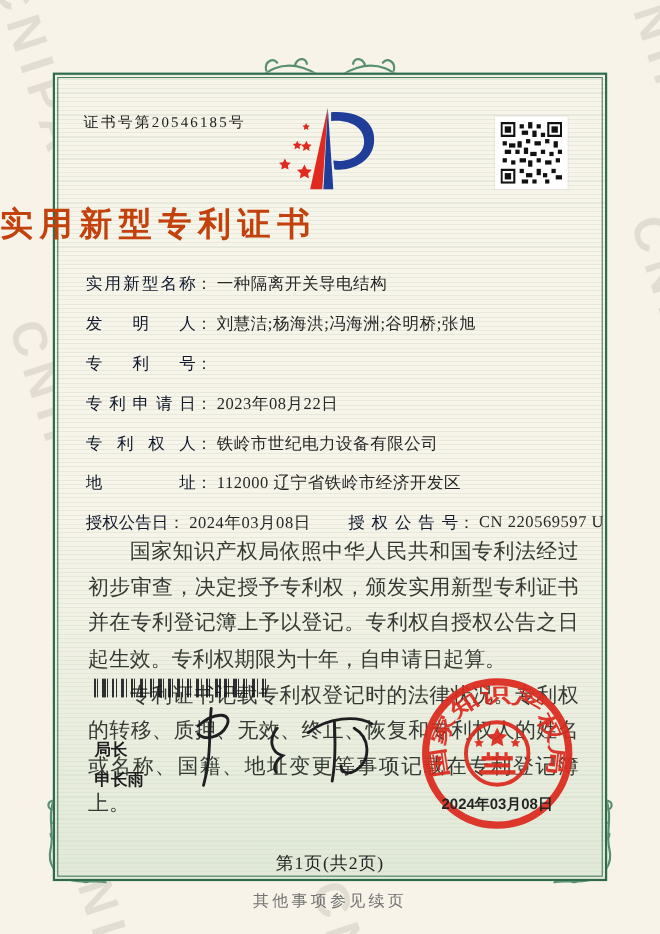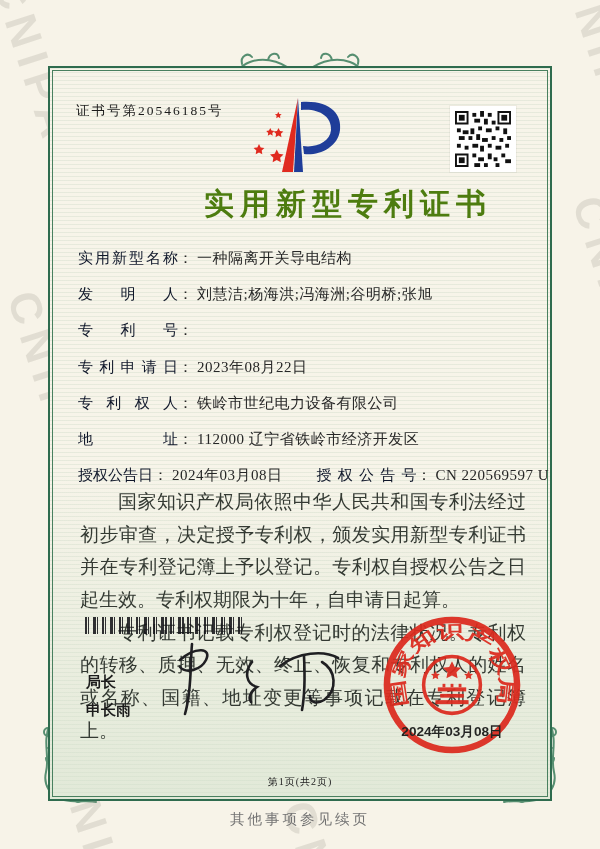--- a/index.html
+++ b/index.html
@@ -31,22 +31,22 @@
   .content{position:absolute;left:0;top:0;width:600px;height:849px;z-index:3;}
   .cert-no{
     position:absolute;left:76px;top:102px;font-size:13.5px;letter-spacing:2px;color:#1c1c1c;
   }
   .logo{position:absolute;left:238px;top:92px;width:124px;height:86px;}
   .qr-box{
     position:absolute;left:450px;top:106px;width:66px;height:66px;background:#ffffff;
     display:flex;align-items:center;justify-content:center;box-shadow:0 0 0 1px rgba(0,0,0,0.04);
   }
   .title{
-    position:absolute;left:0;top:184px;width:492px;text-align:right;
-    font-size:30px;font-weight:700;letter-spacing:6px;color:#4d7c0f;
+    position:absolute;left:0;top:184px;width:492px;text-align:left;
+    font-size:30px;font-weight:700;letter-spacing:6px;color:#c2410c;
   }
   .fields{position:absolute;left:78px;top:240px;width:452px;font-size:15px;color:#262626;}
   .f-row{height:36.3px;display:flex;align-items:center;white-space:nowrap;}
   .f-label{
     display:inline-block;width:100px;text-align:justify;text-align-last:justify;
     -moz-text-align-last:justify;color:#0f172a;
   }
   .f-colon{display:inline-block;margin-right:4px;}
   .f-value{letter-spacing:0.5px;}
   .f-pair2{margin-left:34px;display:flex;align-items:center;}
@@ -66,21 +66,21 @@
   }
   .officer{
     position:absolute;left:86px;top:668px;
     font-family:"Liberation Sans","DejaVu Sans",sans-serif;
     font-size:15px;font-weight:600;color:#1d1d1d;line-height:1.85;
   }
   .signature{position:absolute;left:152px;top:640px;width:210px;height:80px;}
   .seal{position:absolute;left:381px;top:614px;width:142px;height:142px;opacity:.93;}
   .page-no{
     position:absolute;left:0;top:775px;width:600px;text-align:center;
-    font-size:10px;color:#222;letter-spacing:1px;
+    font-size:16px;color:#222;letter-spacing:1px;
   }
   .note{
     position:absolute;left:0;top:810px;width:600px;text-align:center;
     font-size:14.5px;color:#737373;letter-spacing:3px;
   }
   .ornament-top{position:absolute;left:182px;top:44px;width:236px;height:52px;}
   .corner{position:absolute;width:64px;height:86px;}
   .corner.bl{left:36px;top:722px;}
   .corner.br{left:500px;top:722px;transform:scaleX(-1);}
 </style>

